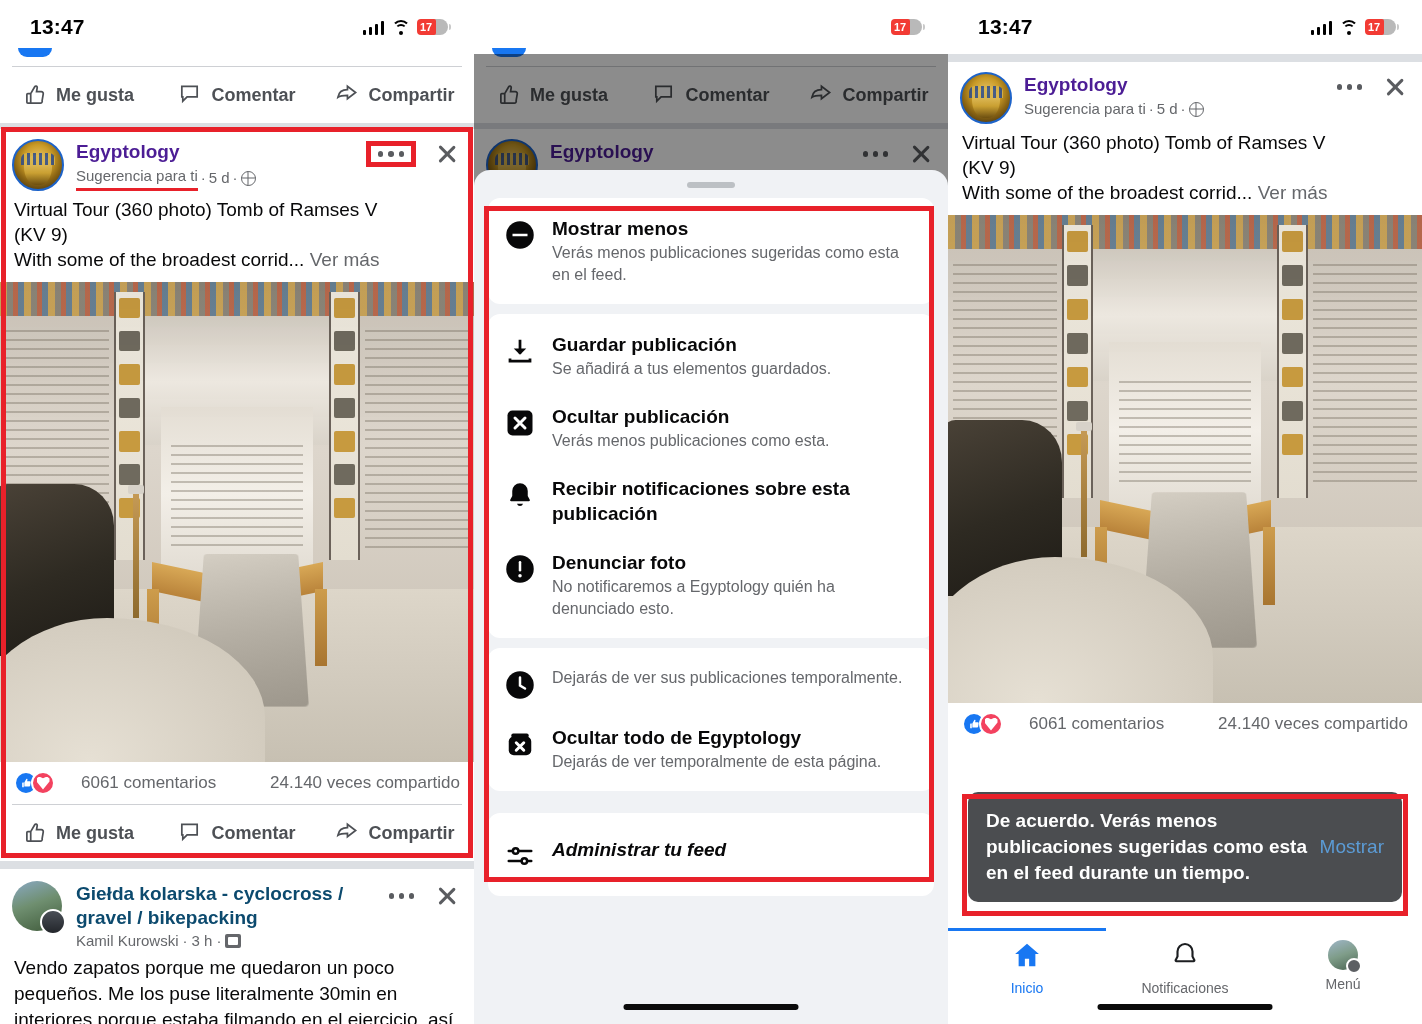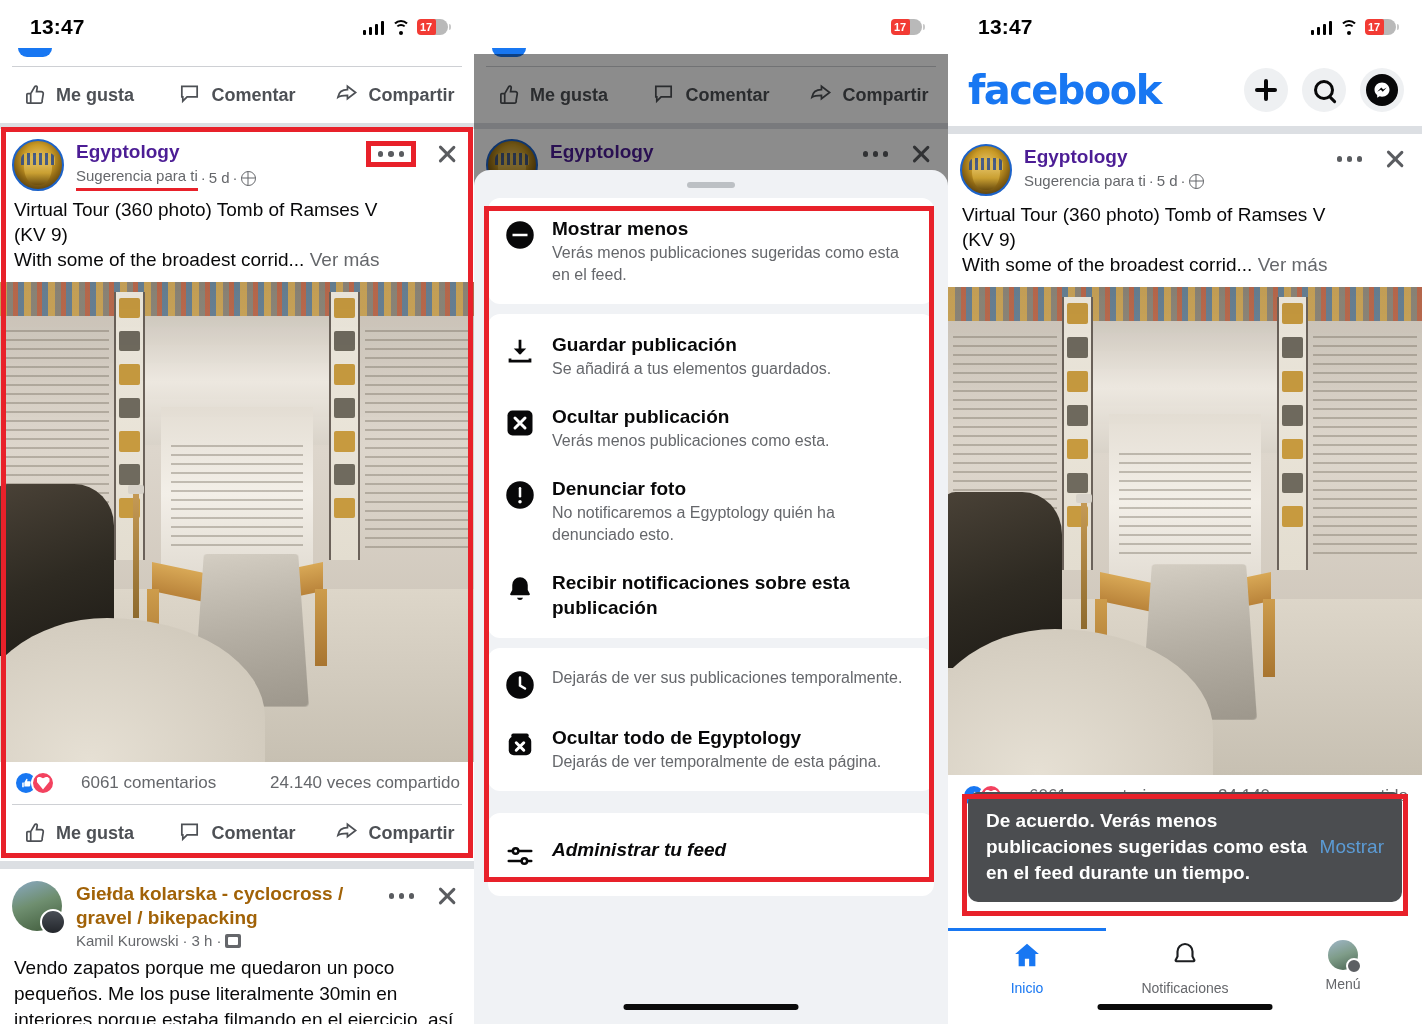--- a/index.html
+++ b/index.html
@@ -147,21 +147,21 @@
 
   
   .hl-box { position:absolute; border:5px solid #e8212a; pointer-events:none; z-index:40; }
 
   
   .post2 { border-top:10px solid #dcdfe3; }
   .av2 { width:50px;height:50px;border-radius:50%;flex:0 0 50px; position:relative;
      background: linear-gradient(160deg,#8aa9c4 0%, #6f8f70 45%, #3f5a3a 100%);}
   .av2 .mini { position:absolute; right:-4px; bottom:-4px; width:26px;height:26px;border-radius:50%;
      border:2px solid #fff; background: linear-gradient(#4a4f57,#23262b);}
-  .p2-title { font-size:19px; font-weight:700; line-height:24px; color:#a16207; padding-right:80px;}
+  .p2-title { font-size:19px; font-weight:700; line-height:24px; color:#0c4a6e; padding-right:80px;}
   .p2-sub { font-size:15px; color:#65676b; margin-top:2px; display:flex; align-items:center; gap:4px;}
   .badge-ic { width:16px;height:14px;background:#65676b; border-radius:2px; position:relative;}
   .badge-ic:after{content:'';position:absolute;inset:3px;background:#fff;border-radius:1px;}
   .p2-body { font-size:19px; line-height:26px; color:#080809; padding:6px 14px 0 14px;}
   .p2-body u { text-decoration: none; border-bottom:3px solid #000; }
 
   
   .dim { position:absolute; inset:0; background: rgba(0,0,0,.45); z-index:20;}
   .sheet { position:absolute; left:0; right:0; bottom:0; top:170px; background:#f0f2f5;
       border-radius:16px 16px 0 0; z-index:25; padding: 0 0 0 0;}
@@ -541,39 +541,39 @@
               </svg>
           </div>
           <div class="mi-txt">
             <div class="mi-title">Ocultar publicación</div>
             <div class="mi-desc">Verás menos publicaciones como esta.</div>
           </div>
         </div>
         <div class="mi">
           <div class="mi-ic">
             <svg viewBox="0 0 24 24">
+                <path d="M12 2.5a6.2 6.2 0 0 1 6.2 6.2v4l1.6 3.1a.8.8 0 0 1-.7 1.2H4.9a.8.8 0 0 1-.7-1.2l1.6-3.1v-4A6.2 6.2 0 0 1 12 2.5z" fill="#080809"></path>
+                <path d="M9.6 19a2.5 2.5 0 0 0 4.8 0z" fill="#080809"></path>
+              </svg>
+          </div>
+          <div class="mi-txt">
+            <div class="mi-title" style="max-width:300px;">Recibir notificaciones sobre esta publicación</div>
+          </div>
+        </div>
+        <div class="mi">
+          <div class="mi-ic">
+            <svg viewBox="0 0 24 24">
                 <circle cx="12" cy="12" r="11" fill="#080809"></circle>
                 <rect x="11" y="5.5" width="2" height="8.5" fill="#fff" rx="1"></rect>
                 <circle cx="12" cy="17.3" r="1.4" fill="#fff"></circle>
               </svg>
           </div>
           <div class="mi-txt">
             <div class="mi-title">Denunciar foto</div>
             <div class="mi-desc">No notificaremos a Egyptology quién ha denunciado esto.</div>
-          </div>
-        </div>
-        <div class="mi">
-          <div class="mi-ic">
-            <svg viewBox="0 0 24 24">
-                <path d="M12 2.5a6.2 6.2 0 0 1 6.2 6.2v4l1.6 3.1a.8.8 0 0 1-.7 1.2H4.9a.8.8 0 0 1-.7-1.2l1.6-3.1v-4A6.2 6.2 0 0 1 12 2.5z" fill="#080809"></path>
-                <path d="M9.6 19a2.5 2.5 0 0 0 4.8 0z" fill="#080809"></path>
-              </svg>
-          </div>
-          <div class="mi-txt">
-            <div class="mi-title" style="max-width:300px;">Recibir notificaciones sobre esta publicación</div>
           </div>
         </div>
       </div>
 
       <div class="card">
         <div class="mi">
           <div class="mi-ic">
             <svg viewBox="0 0 24 24">
                 <circle cx="12" cy="12" r="11" fill="#080809"></circle>
                 <path d="M12 6v6.4l4 2.4" stroke="#fff" stroke-width="2" fill="none" stroke-linecap="round"></path>
@@ -636,38 +636,20 @@
             <span></span>
             <span class="dot"></span>
           </div>
         <div class="batt">
           <div class="fill"></div>
           <div class="num">17</div>
         </div>
       </div>
     </div>
 
-    <div class="fb-header">
-      <div class="fb-logo">facebook</div>
-      <div class="fb-actions">
-        <div class="circ-btn">
-            <div class="plus"></div>
-          </div>
-        <div class="circ-btn">
-            <div class="mag"></div>
-          </div>
-        <div class="circ-btn">
-          <div class="msgr">
-            <svg viewBox="0 0 24 24" fill="#fff">
-                <path d="M12 3C6.9 3 3 6.8 3 11.6c0 2.6 1.2 4.9 3.2 6.4v3.2l3-1.6c.9.2 1.8.4 2.8.4 5.1 0 9-3.8 9-8.4S17.1 3 12 3zm.9 11.2-2.3-2.4-4.3 2.4 4.8-5.1 2.4 2.4 4.2-2.4z"></path>
-              </svg>
-          </div>
-        </div>
-      </div>
-    </div>
 
     <div class="feed-gap" style="height:8px;"></div>
 
     <div class="post">
       <div class="post-head">
         <div class="avatar">
             <div class="mask"></div>
             <div class="stripe"></div>
           </div>
         <div class="post-meta">

